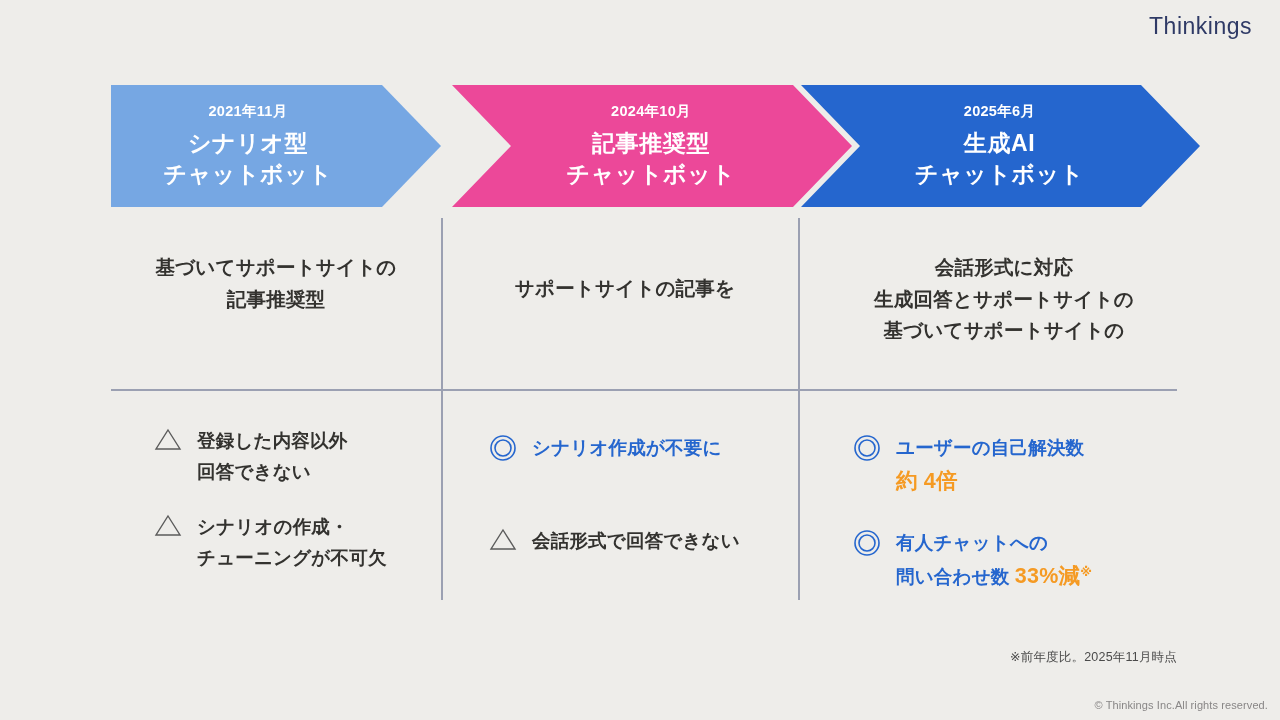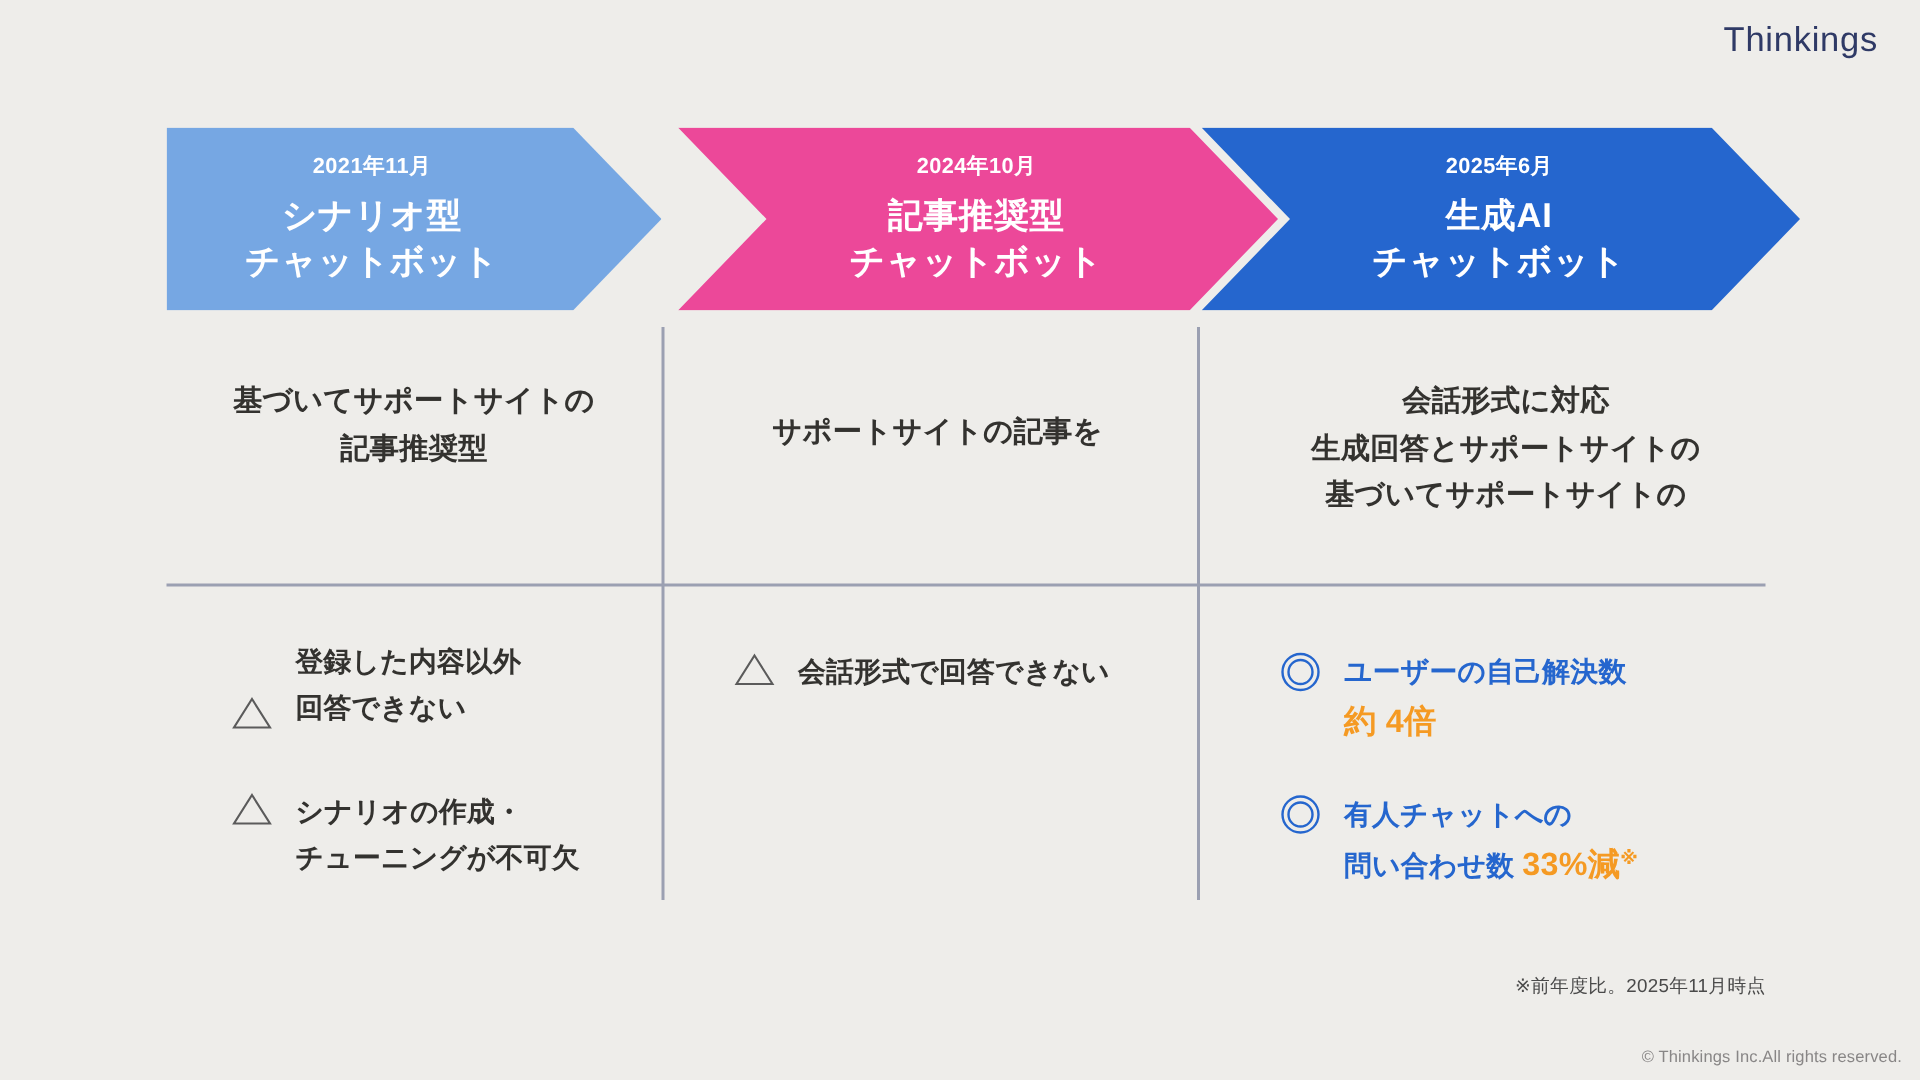--- a/index.html
+++ b/index.html
@@ -160,21 +160,21 @@
     color: #f59a23;
     font-weight: bold;
     font-size: 21.5px;
   }
   .mini {
     font-size: 12px;
     vertical-align: super;
   }
 
   
-  #bullets-0 .bullet:nth-child(1) { margin-bottom: 38px; align-items: flex-end; }
+  #bullets-0 .bullet:nth-child(1) { margin-bottom: 24px; }
   #bullets-1 .bullet:nth-child(1) { margin-bottom: 62px; }
   #bullets-2 .bullet:nth-child(1) { margin-bottom: 28px; }
   svg { display: block; }
 
   
   #footnote {
     position: absolute;
     right: 103px;
     top: 649px;
     font-size: 12.5px;
@@ -253,41 +253,52 @@
         </svg>
     </div>
     <div class="btext">
       <div>シナリオの作成・</div>
       <div>チューニングが不可欠</div>
     </div>
   </div>
 </div>
 
 <div class="bullets" id="bullets-1">
-  <div class="bullet neg">
-    <div class="mark">
-      <svg width="28" height="24" viewBox="0 0 28 24">
-          <polygon points="14,3 26,22 2,22" fill="none" stroke="#5b5b5b" stroke-width="1.4"></polygon>
-        </svg>
-    </div>
-    <div class="btext">
-      <div>会話形式で回答できない</div>
-    </div>
-  </div>
-</div>
-
-<div class="bullets" id="bullets-2">
   <div class="bullet pos">
     <div class="mark">
       <svg width="28" height="28" viewBox="0 0 28 28">
         <circle cx="14" cy="14" r="12" fill="none" stroke="#2566ce" stroke-width="1.6"></circle>
         <circle cx="14" cy="14" r="8" fill="none" stroke="#2566ce" stroke-width="1.6"></circle>
       </svg>
     </div>
     <div class="btext">
+      <div>シナリオ作成が不要に</div>
+    </div>
+  </div>
+  <div class="bullet neg">
+    <div class="mark">
+      <svg width="28" height="24" viewBox="0 0 28 24">
+          <polygon points="14,3 26,22 2,22" fill="none" stroke="#5b5b5b" stroke-width="1.4"></polygon>
+        </svg>
+    </div>
+    <div class="btext">
+      <div>会話形式で回答できない</div>
+    </div>
+  </div>
+</div>
+
+<div class="bullets" id="bullets-2">
+  <div class="bullet pos">
+    <div class="mark">
+      <svg width="28" height="28" viewBox="0 0 28 28">
+        <circle cx="14" cy="14" r="12" fill="none" stroke="#2566ce" stroke-width="1.6"></circle>
+        <circle cx="14" cy="14" r="8" fill="none" stroke="#2566ce" stroke-width="1.6"></circle>
+      </svg>
+    </div>
+    <div class="btext">
       <div>ユーザーの自己解決数</div>
       <div>
         <span class="hl-big">約 4倍</span>
       </div>
     </div>
   </div>
   <div class="bullet pos">
     <div class="mark">
       <svg width="28" height="28" viewBox="0 0 28 28">
         <circle cx="14" cy="14" r="12" fill="none" stroke="#2566ce" stroke-width="1.6"></circle>

